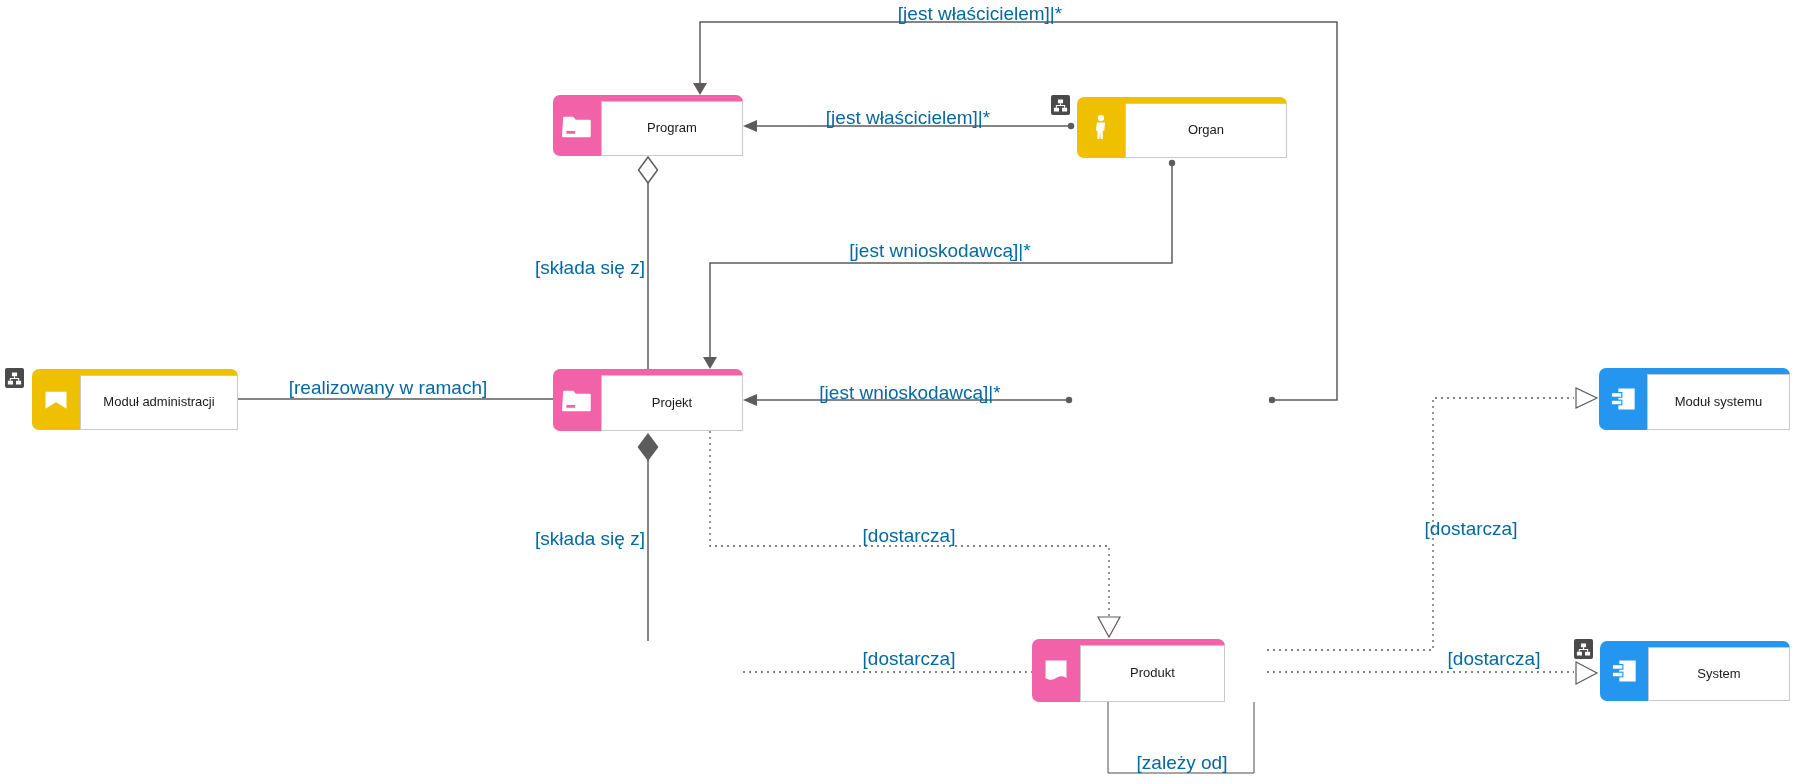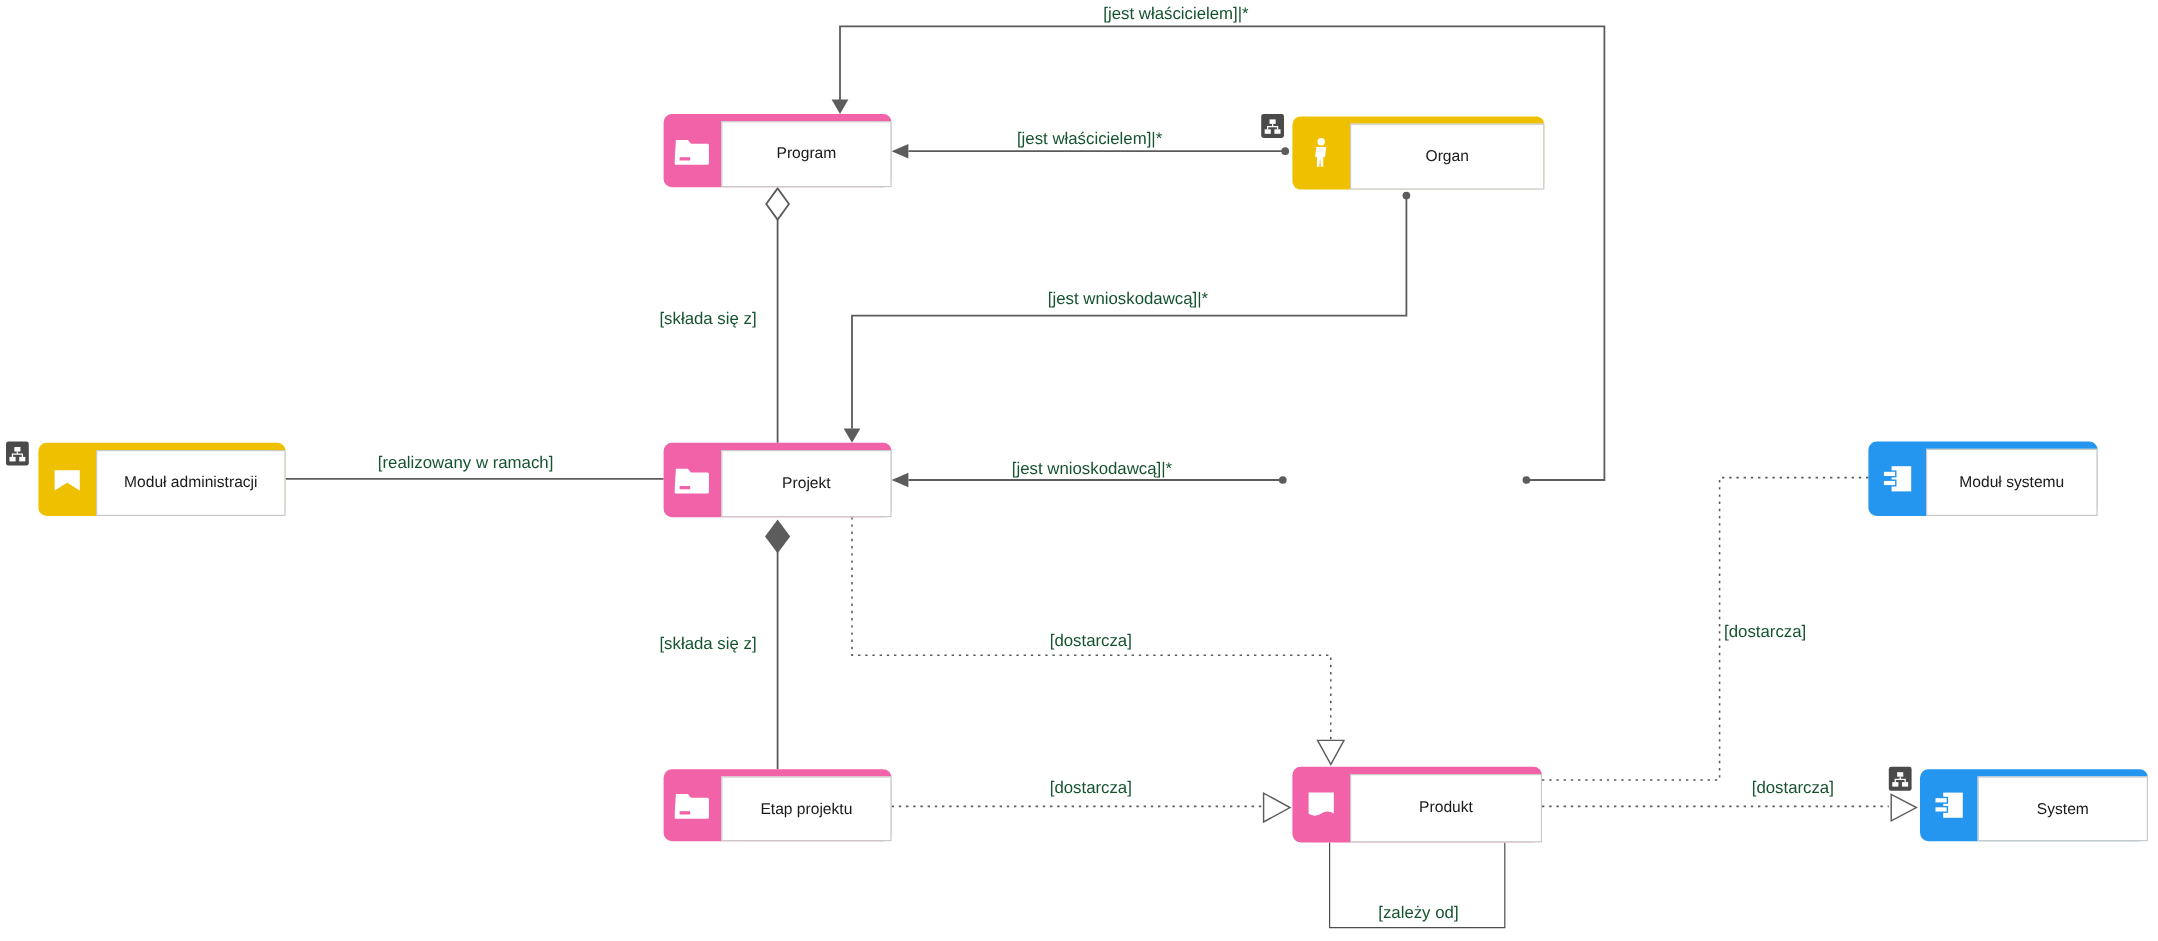--- a/index.html
+++ b/index.html
@@ -11,21 +11,21 @@
   .node{position:absolute;border-radius:7px;}
   .node.pink{background:#f162a8;}
   .node.yellow{background:#efc000;padding-left:20px;}
   .node.blue{background:#2496ef;}
   .node .icon{position:absolute;left:0;top:0;width:48px;height:100%;
     display:flex;align-items:center;justify-content:center;}
   .node .body{position:absolute;left:48px;top:6px;right:0;bottom:0;background:#fff;
     border:1px solid #c9c9c9;display:flex;align-items:center;justify-content:center;}
   .node .label{font-size:13px;color:#1a1a1a;text-align:center;line-height:1.3;padding:0 6px;}
   .edge-label{position:absolute;transform:translateX(-50%);white-space:nowrap;
-    font-size:14px;color:#14532d;}
+    font-size:19px;color:#0369a1;}
   .badge{position:absolute;width:19px;height:20px;background:#4a4a4a;border-radius:2px;
     display:flex;align-items:center;justify-content:center;}
   .pink .slot{fill:#f162a8;}
   .tabline{stroke:#2496ef;stroke-width:1;}
 </style>
 </head>
 <body>
 
 <div id="canvas">
 
@@ -157,46 +157,35 @@
     <span class="icon">
       <svg width="28" height="24" viewBox="0 0 24 20">
         <polygon points="3,3 21,3 21,17.5 12,12 3,17.5" fill="#fff"></polygon>
       </svg>
     </span>
     <span class="body">
         <span class="label">Moduł administracji</span>
       </span>
   </div>
 
-  <div class="node blue" style="left:1557px;top:368px;width:191px;height:62px">
+  <div class="node blue" style="left:1599px;top:368px;width:191px;height:62px">
     <span class="icon">
       <svg width="28" height="26" viewBox="0 0 24 22">
         <rect x="8" y="2" width="14" height="18" fill="#fff"></rect>
         <rect x="2" y="5.5" width="9" height="4" fill="#fff" class="tabline"></rect>
         <rect x="2" y="12" width="9" height="4" fill="#fff" class="tabline"></rect>
       </svg>
     </span>
     <span class="body">
         <span class="label">Moduł systemu</span>
       </span>
   </div>
 
-  <div class="node pink" style="left:553px;top:641px;width:190px;height:60px">
-    <span class="icon">
-      <svg width="30" height="26" viewBox="0 0 24 20">
-        <path d="M1,2.5 h8 l2,2.5 h11 a1,1 0 0 1 1,1 v12 a1,1 0 0 1 -1,1 h-21 a1,1 0 0 1 -1,-1 z" fill="#fff"></path>
-        <rect class="slot" x="3.5" y="14" width="7" height="2.2"></rect>
-      </svg>
-    </span>
-    <span class="body">
-        <span class="label">Etap projektu</span>
-      </span>
-  </div>
-
-  <div class="node pink" style="left:1077px;top:639px;width:208px;height:63px">
+
+  <div class="node pink" style="left:1032px;top:639px;width:193px;height:63px">
     <span class="icon">
       <svg width="28" height="26" viewBox="0 0 24 22">
         <path d="M3,2 h18 v15 c-3,-2 -6,-2 -9,0 c-3,2 -6,2 -9,0 z" fill="#fff"></path>
       </svg>
     </span>
     <span class="body">
         <span class="label">Produkt</span>
       </span>
   </div>
 

